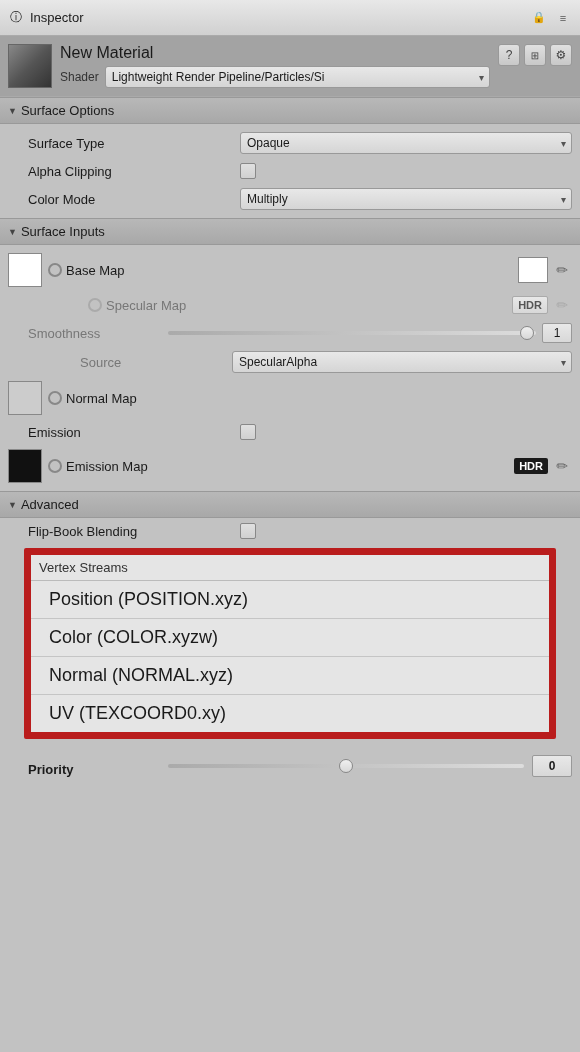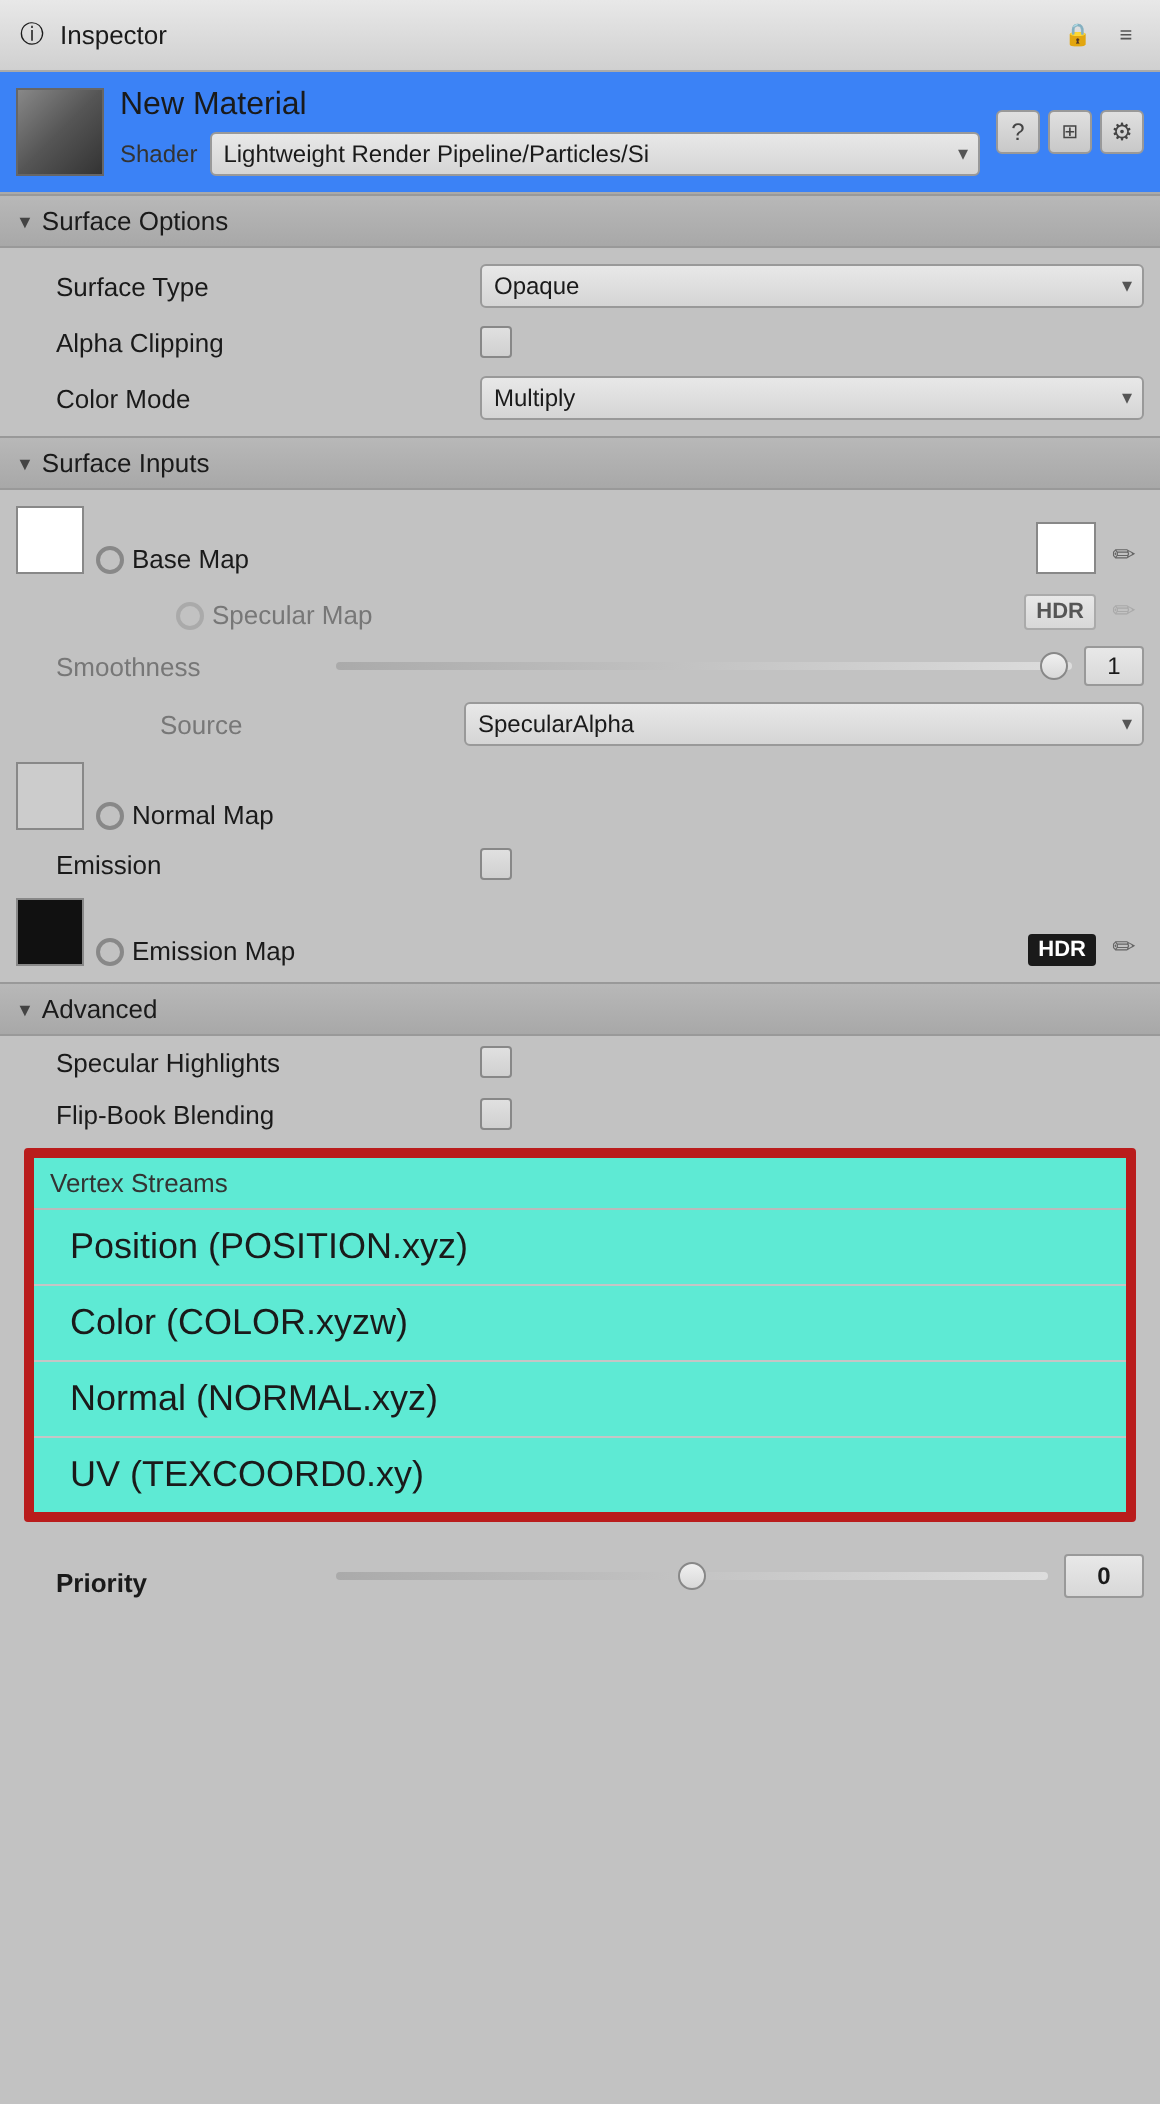--- a/index.html
+++ b/index.html
@@ -49,23 +49,22 @@
       align-items: center;
       justify-content: center;
       font-size: 11px;
       color: #555;
       cursor: pointer;
     }
 
     
     .material-header {
       display: flex;
-      align-items: center;
       padding: 8px 8px;
-      background: #3b82f6;
+      background: #a3a3a3;
       border-bottom: 1px solid #aaa;
       gap: 8px;
     }
     .material-preview {
       width: 44px;
       height: 44px;
       background: linear-gradient(135deg, #888 0%, #555 50%, #333 100%);
       border: 1px solid #666;
       flex-shrink: 0;
     }
@@ -234,23 +233,23 @@
       text-align: center;
     }
 
     
     .advanced-section {
       background: #c2c2c2;
     }
 
     
     .vertex-streams-container {
-      margin: 4px 12px;
-      border: 5px solid #b91c1c;
-      background: #5eead4;
+      margin: 4px 24px;
+      border: 7px solid #b91c1c;
+      background: #e5e5e5;
       border-radius: 2px;
     }
     .vertex-streams-header {
       padding: 5px 8px;
       font-size: 13px;
       font-weight: 500;
       color: #333;
       border-bottom: 1px solid #bbb;
     }
     .vertex-stream-item {
@@ -328,21 +327,21 @@
       right: 6px;
       top: 50%;
       transform: translateY(-50%);
       font-size: 10px;
       pointer-events: none;
       color: #555;
     }
 
     .row-with-thumb {
       display: flex;
-      align-items: flex-end;
+      align-items: center;
       padding: 4px 8px;
     }
     .thumb-placeholder {
       width: 34px;
       height: 34px;
       background: #bbb;
       border: 1px solid #888;
       margin-right: 6px;
       flex-shrink: 0;
     }
@@ -498,26 +497,20 @@
   </div>
 
 </div>
 
 <div class="section-header">
   <span class="triangle">▼</span>
   <span>Advanced</span>
 </div>
 <div class="advanced-section">
 
-  <div class="prop-row">
-    <div class="prop-label">Specular Highlights</div>
-    <div class="prop-control">
-      <div class="unity-checkbox"></div>
-    </div>
-  </div>
 
   <div class="prop-row">
     <div class="prop-label">Flip-Book Blending</div>
     <div class="prop-control">
       <div class="unity-checkbox"></div>
     </div>
   </div>
 
   <div class="vertex-streams-container">
     <div class="vertex-streams-header">Vertex Streams</div>

